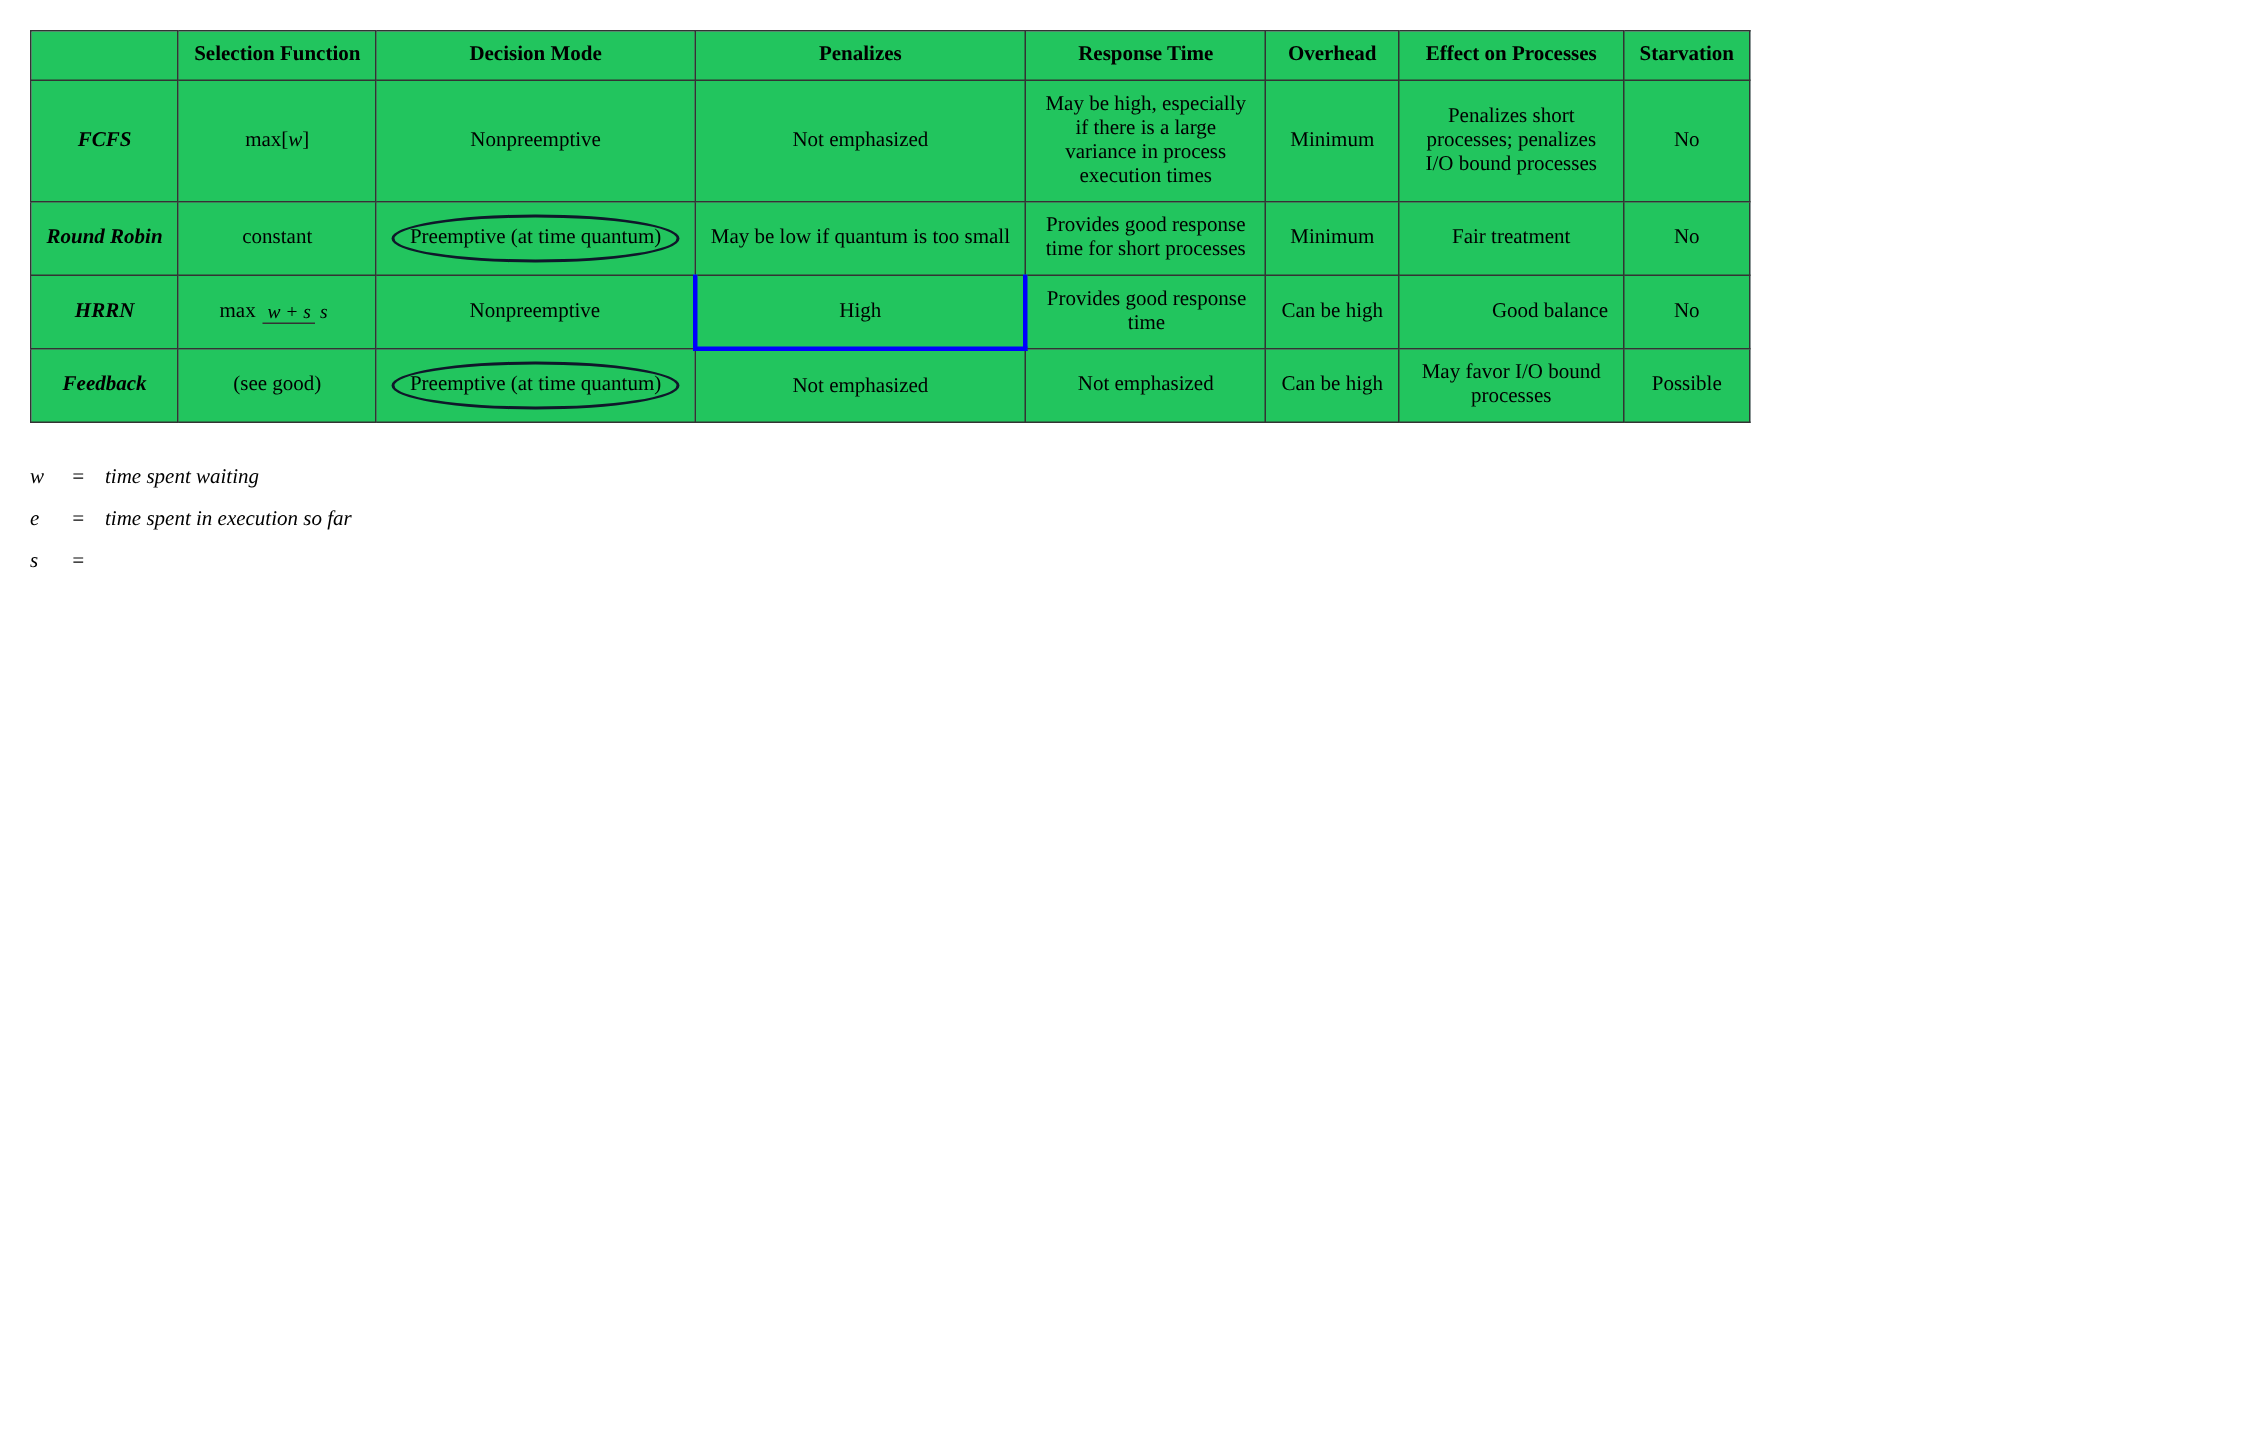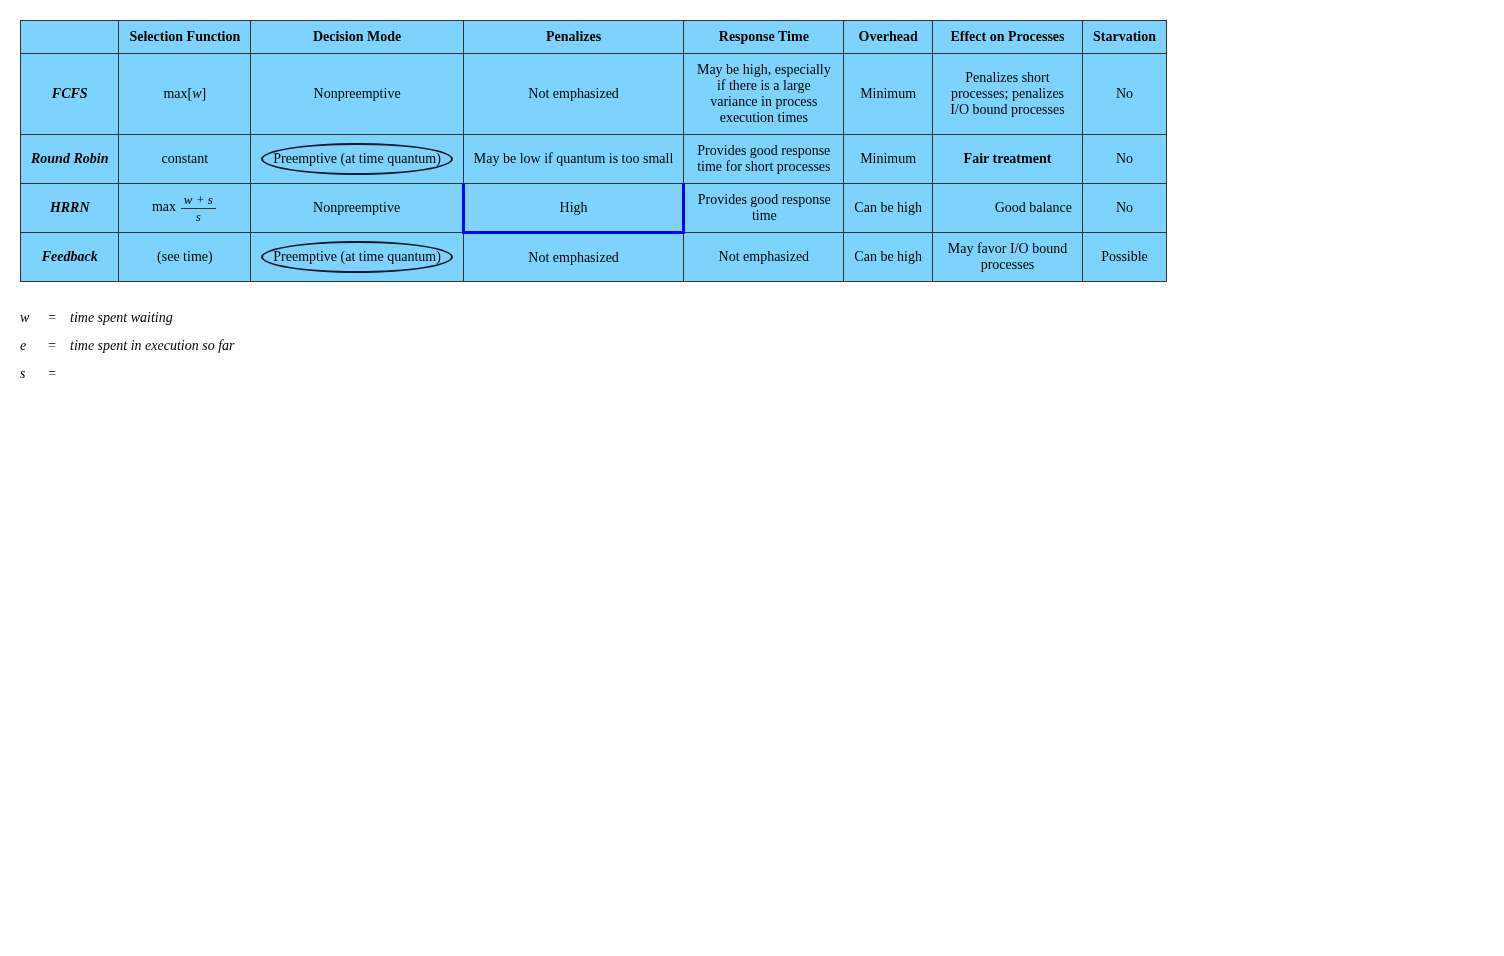--- a/index.html
+++ b/index.html
@@ -14,21 +14,21 @@
     }
     table {
       border-collapse: collapse;
       background: #cff5f5;
     }
     th, td {
       border: 1px solid #333;
       padding: 8px 10px;
       text-align: center;
       vertical-align: middle;
-      background: #7dd3fc;
+      background: #22c55e;
     }
     th {
       font-weight: bold;
     }
     .row-label {
       font-weight: bold;
       white-space: nowrap;
       font-style: italic;
     }
     .header-row th {
@@ -90,39 +90,39 @@
           <td style="max-width: 150px;">Penalizes short processes; penalizes I/O bound processes</td>
           <td>No</td>
         </tr>
         <tr>
           <td class="row-label">Round Robin</td>
           <td>constant</td>
           <td><span class="circled-red">Preemptive (at time quantum)</span></td>
           <td>May be low if quantum is too small</td>
           <td style="max-width: 160px;">Provides good response time for short processes</td>
           <td>Minimum</td>
-          <td style="max-width: 150px; font-weight: bold;">Fair treatment</td>
+          <td style="max-width: 150px;">Fair treatment</td>
           <td>No</td>
         </tr>
         <tr>
           <td class="row-label">HRRN</td>
-          <td>max <span style="display:inline-flex;flex-direction:column;align-items:center;vertical-align:middle;font-size:13px;line-height:1.2;margin:0 2px;">
+          <td>max <span style="display:inline-flex;flex-direction:row;align-items:center;vertical-align:middle;font-size:13px;line-height:1.2;margin:0 2px;">
               <span style="border-bottom:1px solid #333;padding:0 3px;font-style:italic;">w + s</span>
               <span style="padding:0 3px;font-style:italic;">s</span>
             </span></td>
           <td>Nonpreemptive</td>
           <td style="border-width: 1px 3px 3px; border-style: solid; border-color: rgb(51, 51, 51) blue blue;">High</td>
           <td style="max-width: 160px;">Provides good response time</td>
           <td>Can be high</td>
           <td style="max-width: 150px; text-align: right;">Good balance</td>
           <td>No</td>
         </tr>
         <tr>
           <td class="row-label">Feedback</td>
-          <td>(see time)</td>
+          <td>(see good)</td>
           <td><span class="circled-red">Preemptive (at time quantum)</span></td>
           <td>Not emphasized</td>
           <td style="max-width: 160px;">Not emphasized</td>
           <td>Can be high</td>
           <td style="max-width: 150px;">May favor I/O bound processes</td>
           <td>Possible</td>
         </tr>
       </tbody>
   </table>
 </div>

